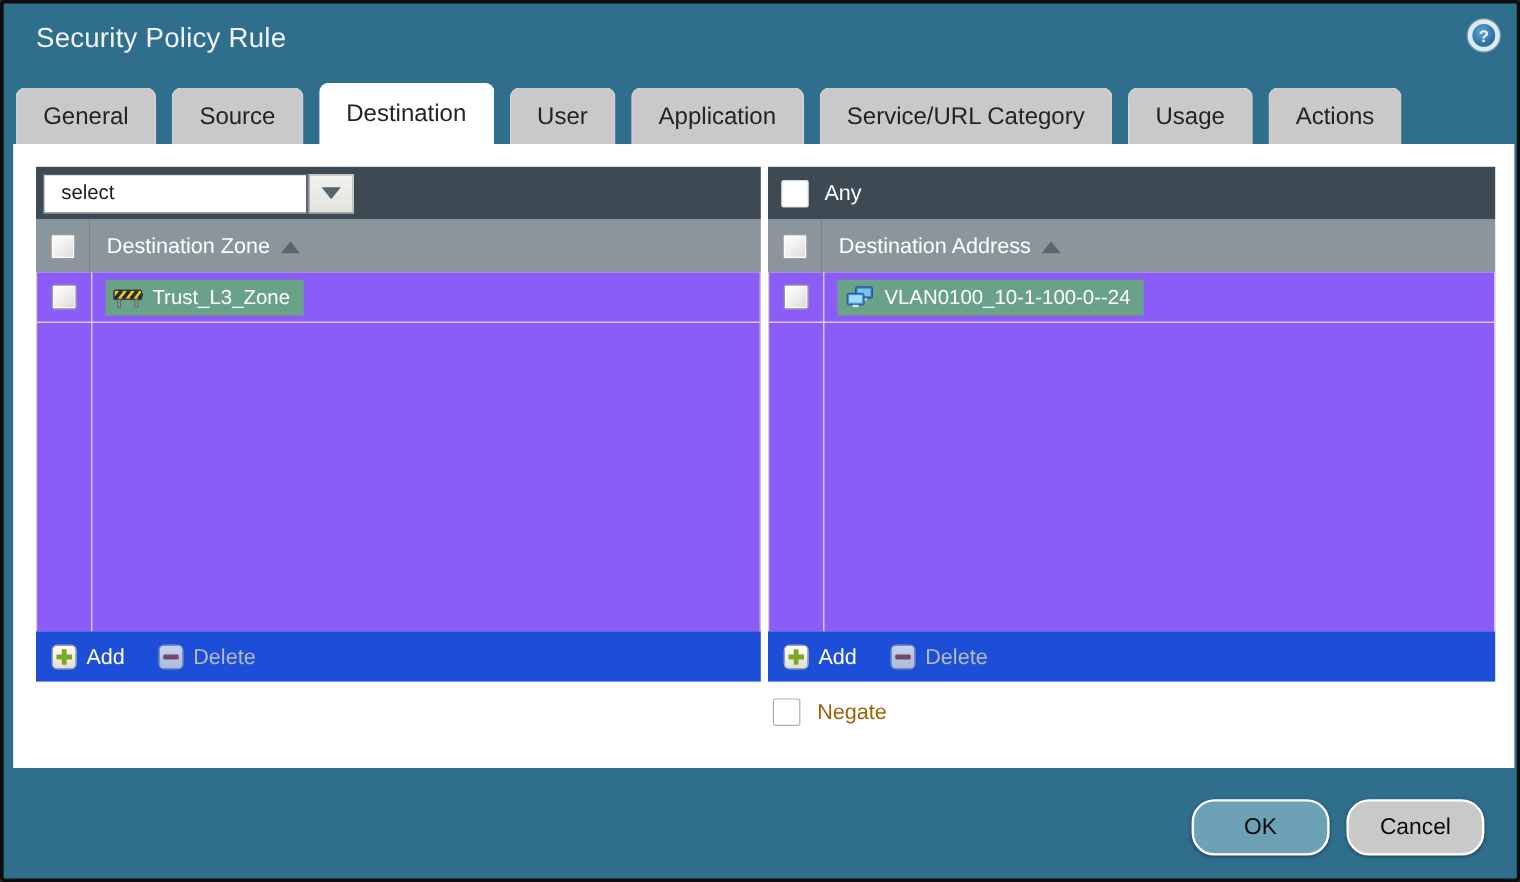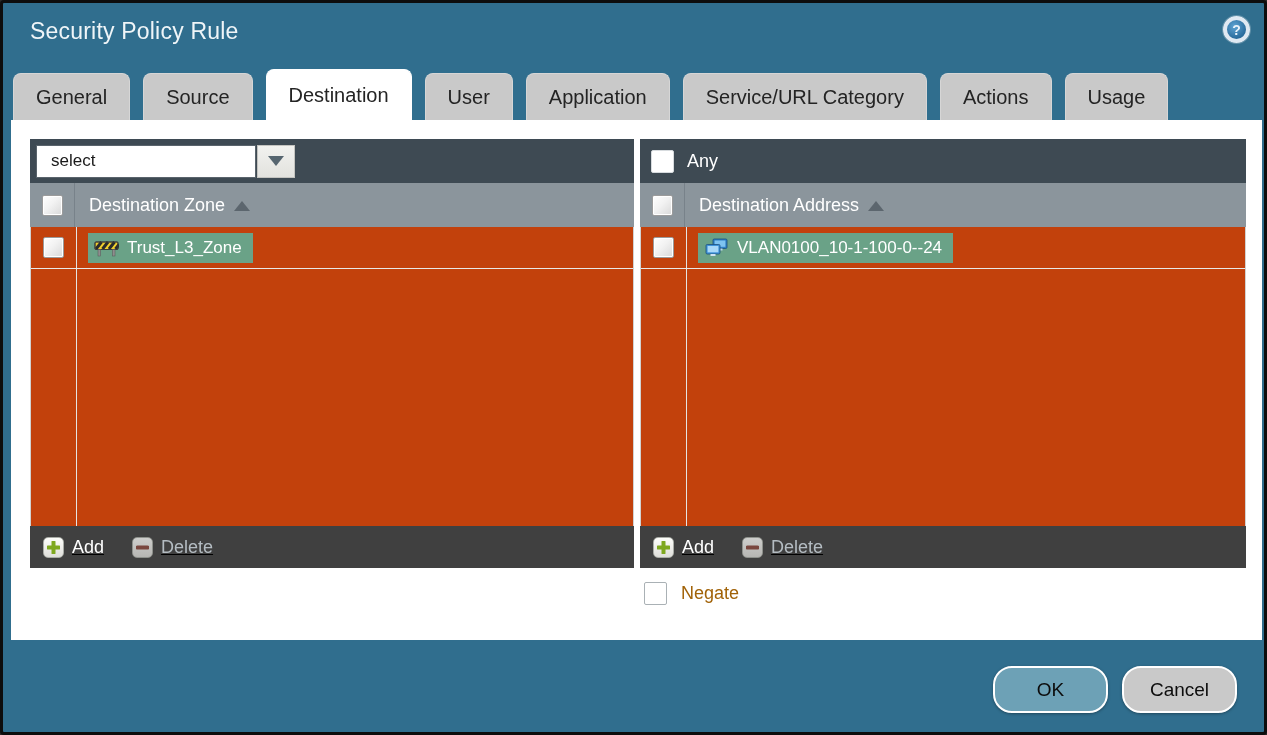--- a/index.html
+++ b/index.html
@@ -79,34 +79,34 @@
 
   .panel-header {
     height:44px; background:#8b959c; display:flex; align-items:center;
     color:#ffffff; font-size:18px;
   }
   .cb-cell { width:45px; display:flex; align-items:center; justify-content:center; align-self:stretch; border-right:1px solid #78828a; }
   .col-label { padding-left:14px; display:flex; align-items:center; gap:9px; }
   .sort-asc { width:0; height:0; border-left:8px solid transparent; border-right:8px solid transparent; border-bottom:10px solid #5c666e; margin-top:1px; }
 
   .panel-body {
-    height:299px; background:#c2410c; position:relative;
+    height:299px; background:#8b5cf6; position:relative;
     border-left:1px solid #d2d2d2; border-right:1px solid #d2d2d2;
   }
   .col-sep { position:absolute; left:45px; top:0; bottom:0; width:1px; background:#e4e4e4; }
   .grid-row { height:42px; display:flex; align-items:center; border-bottom:1px solid #e8e8e8; position:relative; cursor:pointer; }
   .grid-row .cb-cell2 { width:45px; display:flex; align-items:center; justify-content:center; }
   .chip {
     margin-left:12px; height:30px; background:#6aa287; color:#fff;
     display:inline-flex; align-items:center; gap:8px; padding:0 11px 0 6px;
     font-size:17px; white-space:nowrap;
   }
 
   .panel-footer {
-    height:42px; background:#404040; display:flex; align-items:center; padding-left:13px; gap:28px;text-decoration:underline;
+    height:42px; background:#1d4ed8; display:flex; align-items:center; padding-left:13px; gap:28px;
   }
   .foot-btn { display:flex; align-items:center; gap:8px; cursor:pointer; }
   .foot-btn .label { color:#ffffff; font-size:18px; }
   .foot-btn.disabled { cursor:default; }
   .foot-btn.disabled .label { color:#b4bcc2; }
   .mini-ic {
     width:21px; height:21px; border-radius:5px;
     background: linear-gradient(#fefefb,#dededa);
     border:1px solid #a9aca6;
     display:flex; align-items:center; justify-content:center;
@@ -137,22 +137,22 @@
   <div class="title">Security Policy Rule</div>
   <div class="help">?</div>
 
   <div class="tabbar">
     <div class="tab">General</div>
     <div class="tab">Source</div>
     <div class="tab active">Destination</div>
     <div class="tab">User</div>
     <div class="tab">Application</div>
     <div class="tab">Service/URL Category</div>
+    <div class="tab">Usage</div>
     <div class="tab">Actions</div>
-    <div class="tab">Usage</div>
   </div>
 
   <div class="content">
 
     <div class="panel panel-left">
       <div class="panel-toolbar">
         <input class="select-input" type="text" value="select" style="">
         <div class="dd-btn">
           <div class="dd-tri"></div>
         </div>

